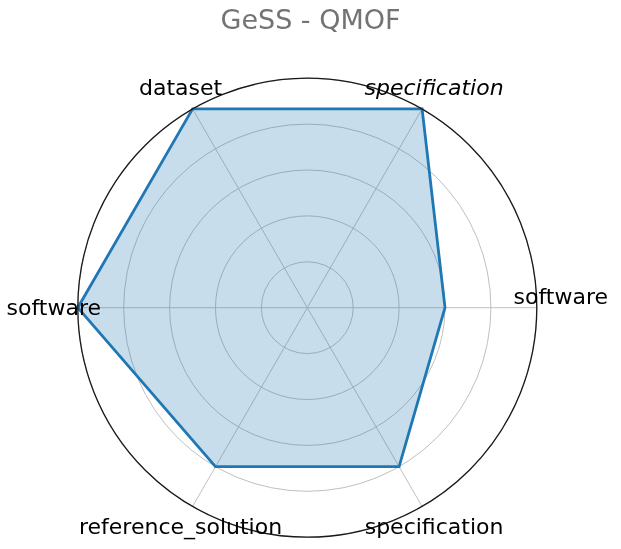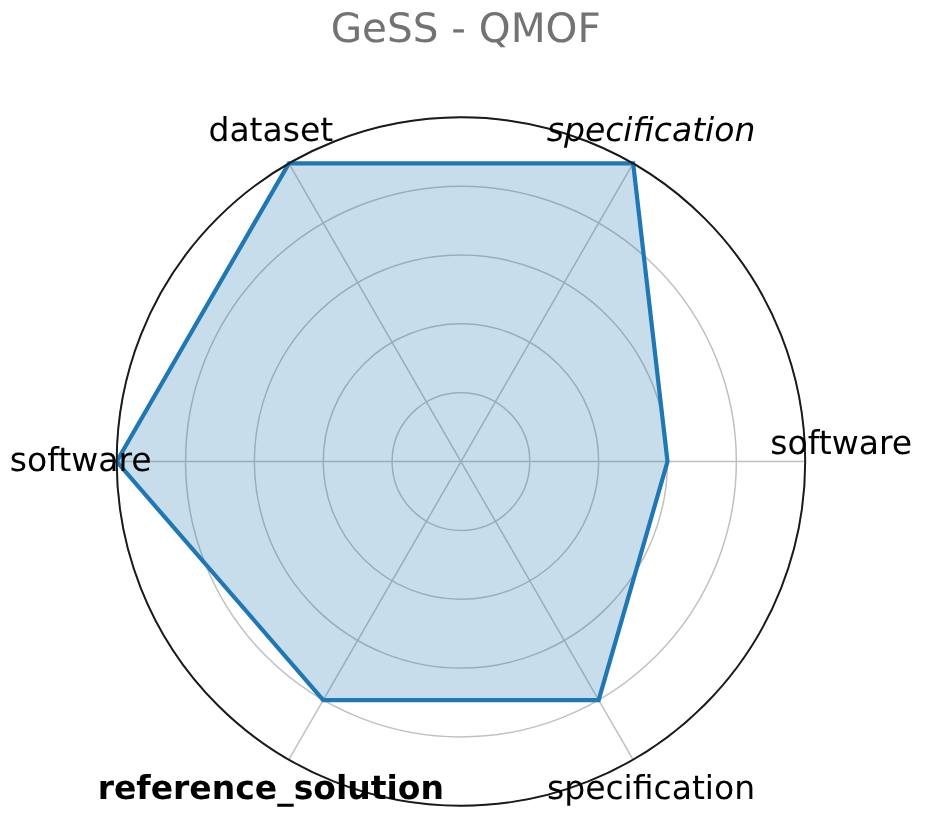--- a/index.html
+++ b/index.html
@@ -57,17 +57,17 @@
       <line x1="307.3" y1="307.7" x2="192.55000000000007" y2="506.45283016852864" stroke="#c0c0c0" stroke-width="1"></line>
       <line x1="307.3" y1="307.7" x2="77.80000000000001" y2="307.7" stroke="#c0c0c0" stroke-width="1"></line>
       <line x1="307.3" y1="307.7" x2="192.55000000000007" y2="108.94716983147131" stroke="#c0c0c0" stroke-width="1"></line>
       <polygon points="422.1,108.9 445.0,307.7 399.1,466.7 215.5,466.7 77.8,307.7 192.6,108.9" fill="rgba(31,119,180,0.25)" stroke="#1f77b4" stroke-width="2.8" stroke-linejoin="miter"></polygon>
       <circle cx="307.3" cy="307.7" r="229.5" fill="none" stroke="#1a1a1a" stroke-width="1.3"></circle>
     </svg>
   <div id="labels">
       <div class="axis-label" style="left: 434.05px; top: 88.1626px; font-style: italic;">specification</div>
       <div class="axis-label" style="left: 560.8px; top: 297px;">software</div>
       <div class="axis-label" style="left: 434.05px; top: 527.237px;">specification</div>
-      <div class="axis-label" style="left: 180.55px; top: 527.237px; font-weight: bold;">reference_solution</div>
+      <div class="axis-label" style="left: 180.55px; top: 527.237px;">reference_solution</div>
       <div class="axis-label" style="left: 53.8px; top: 307.7px;">software</div>
       <div class="axis-label" style="left: 180.55px; top: 88.1626px;">dataset</div>
     </div>
 </div>
 
 </body></html>

